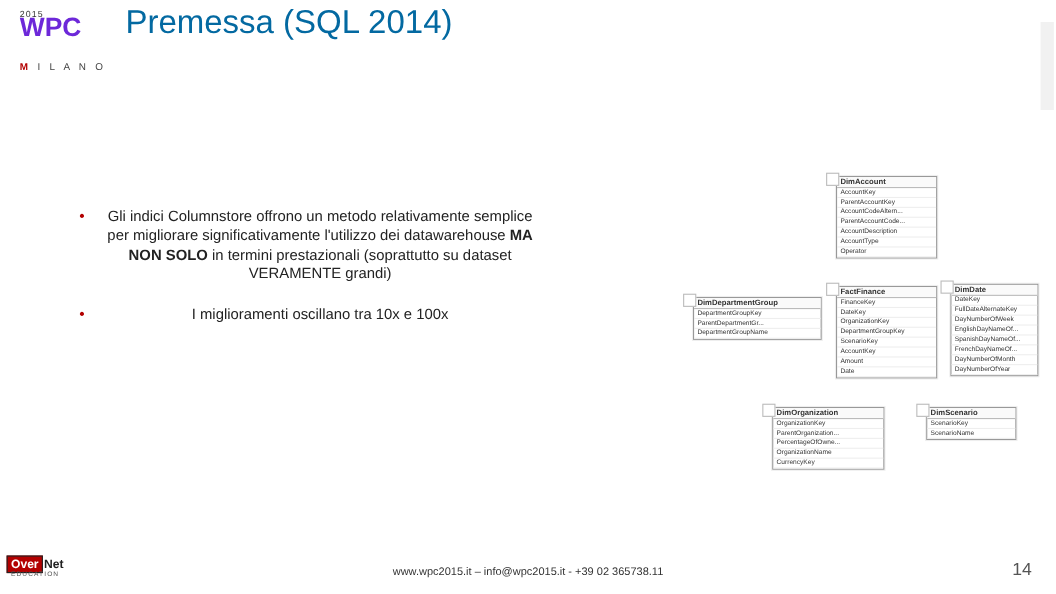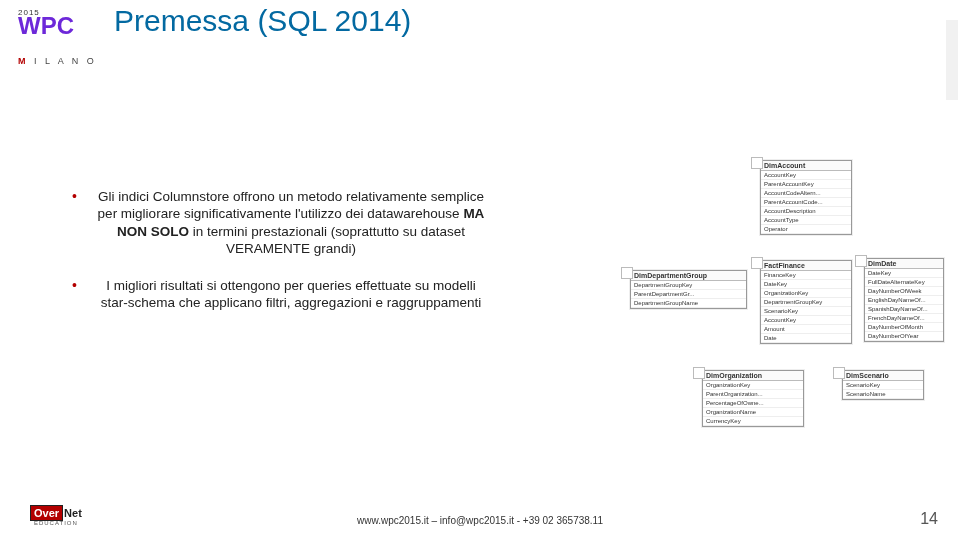--- a/index.html
+++ b/index.html
@@ -119,21 +119,21 @@
     overflow: hidden;
   }
   .conn {
     position: absolute;
     background: #f5a623;
     z-index: -1;
   }
   .footer-logo {
     position: absolute;
     bottom: 14px;
-    left: 30px;
+    left: 6px;
     font-size: 11px;
   }
   .footer-logo .on {
     background: #b30000;
     color: #fff;
     font-weight: 700;
     padding: 1px 3px;
     border: 1px solid #222;
   }
   .footer-logo .net {
@@ -187,21 +187,21 @@
   </div>
 </div>
 
 <div class="scroll-track"></div>
 
 <div class="title">Premessa (SQL 2014)</div>
 
 <div class="bullets">
   <ul id="bullet-ul">
       <li><span>Gli indici Columnstore offrono un metodo relativamente semplice per migliorare significativamente l'utilizzo dei datawarehouse </span><span class="bold">MA NON SOLO</span><span> in termini prestazionali (soprattutto su dataset VERAMENTE grandi)</span></li>
-      <li><span>I migliori risultati si ottengono per queries effettuate su modelli star-schema che applicano filtri, aggregazioni e raggruppamenti</span></li>
+      <li><span>I miglioramenti oscillano tra 10x e 100x</span></li>
     </ul>
 </div>
 
 <div class="diagram" id="diagram">
   <div class="conn" style="left:170px; top:70px; width:2px; height:30px;"></div>
   <div class="conn" style="left:115px; top:130px; width:15px; height:2px;"></div>
   <div class="conn" style="left:220px; top:130px; width:14px; height:2px;"></div>
   <div class="conn" style="left:150px; top:182px; width:2px; height:38px;"></div>
   <div class="conn" style="left:128px; top:220px; width:22px; height:2px;"></div>
   <div class="conn" style="left:198px; top:182px; width:2px; height:38px;"></div>

